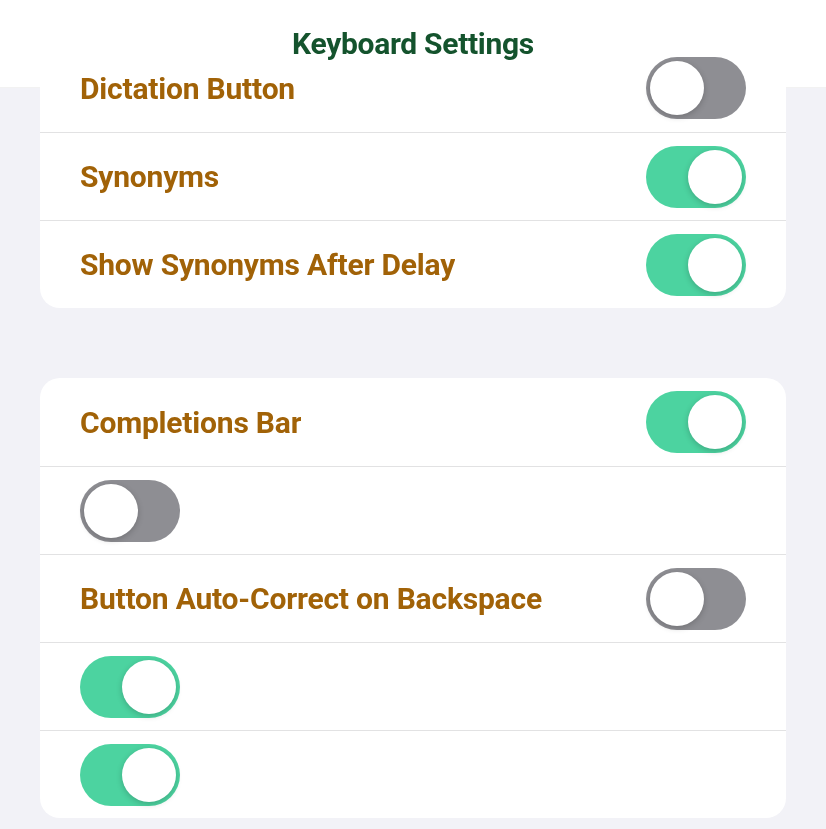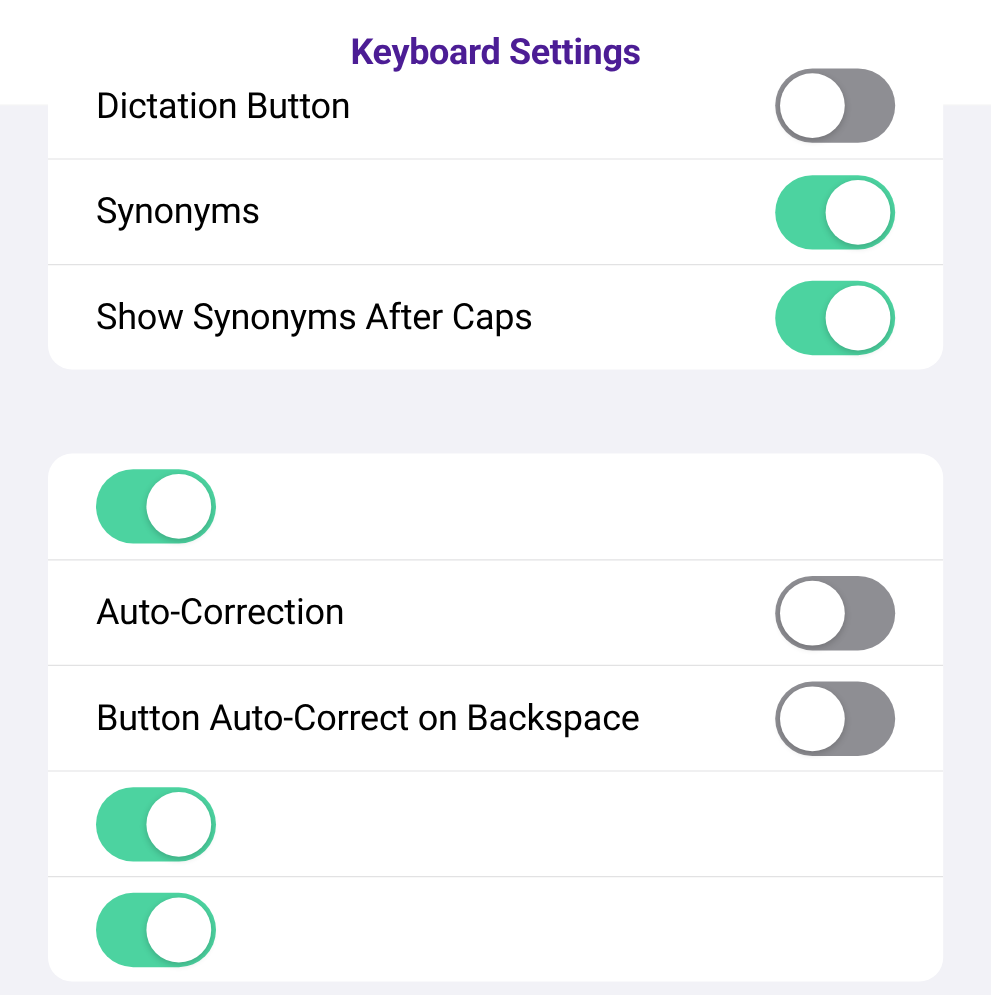--- a/index.html
+++ b/index.html
@@ -18,21 +18,21 @@
       background: #ffffff;
       height: 88px;
       display: flex;
       align-items: center;
       justify-content: center;
       border-bottom: 1px solid rgba(0,0,0,0.05);
     }
     .header-title {
       font-size: 30px;
       font-weight: 700;
-      color: #4c1d95;
+      color: #14532d;
       letter-spacing: -0.3px;
     }
     .content {
       padding: 0 40px;
     }
     .group {
       background: #ffffff;
       border-radius: 20px;
       overflow: hidden;
     }
@@ -47,22 +47,22 @@
       align-items: center;
       justify-content: space-between;
       padding: 0 40px;
       height: 88px;
     }
     .row + .row {
       border-top: 1px solid rgba(60,60,67,0.15);
     }
     .row-label {
       font-size: 30px;
-      font-weight: 400;
-      color: #000000;
+      font-weight: 700;
+      color: #a16207;
       letter-spacing: -0.2px;
       white-space: nowrap;
       overflow: hidden;
       text-overflow: ellipsis;
       max-width: 540px;
     }
     .toggle {
       position: relative;
       width: 100px;
       height: 62px;
@@ -108,35 +108,35 @@
         <div class="toggle-knob"></div>
       </div>
     </div>
     <div class="row">
       <div class="row-label">Synonyms</div>
       <div class="toggle on">
         <div class="toggle-knob"></div>
       </div>
     </div>
     <div class="row">
-      <div class="row-label">Show Synonyms After Caps</div>
+      <div class="row-label">Show Synonyms After Delay</div>
       <div class="toggle on">
         <div class="toggle-knob"></div>
       </div>
     </div>
   </div>
 
   <div class="group group-2">
     <div class="row">
+      <div class="row-label">Completions Bar</div>
       <div class="toggle on">
         <div class="toggle-knob"></div>
       </div>
     </div>
     <div class="row">
-      <div class="row-label">Auto-Correction</div>
       <div class="toggle off">
         <div class="toggle-knob"></div>
       </div>
     </div>
     <div class="row">
       <div class="row-label">Button Auto-Correct on Backspace</div>
       <div class="toggle off">
         <div class="toggle-knob"></div>
       </div>
     </div>

